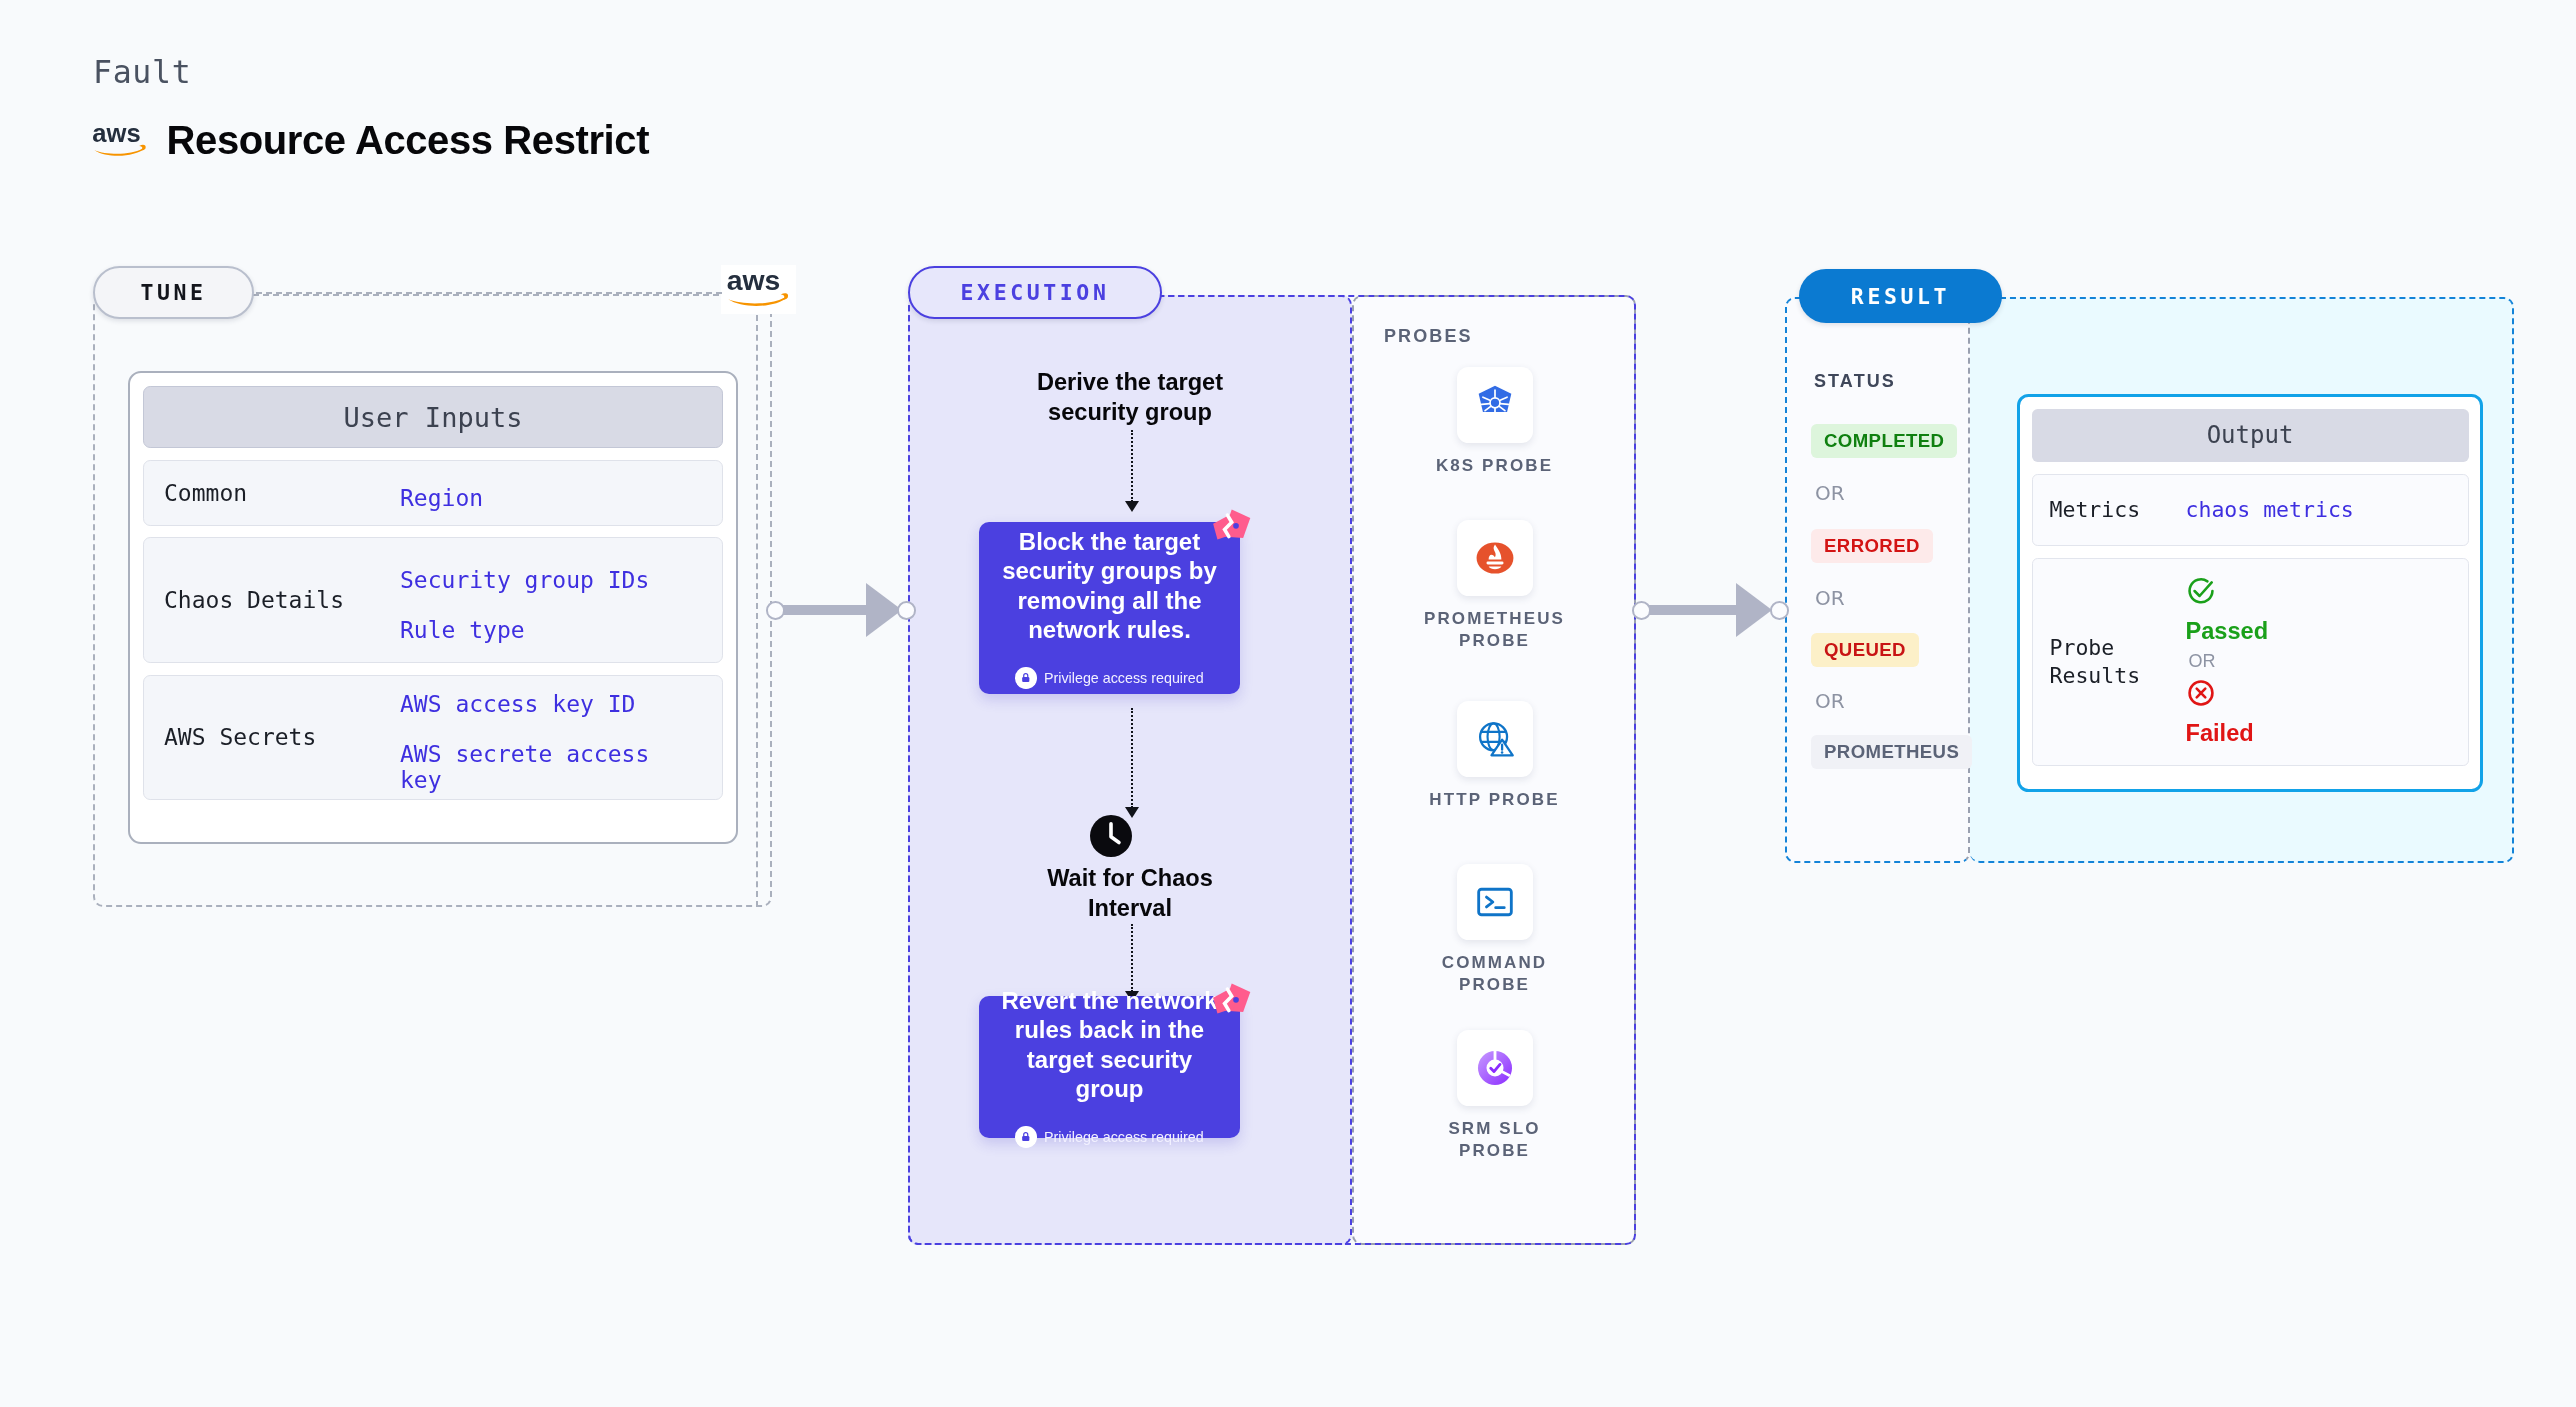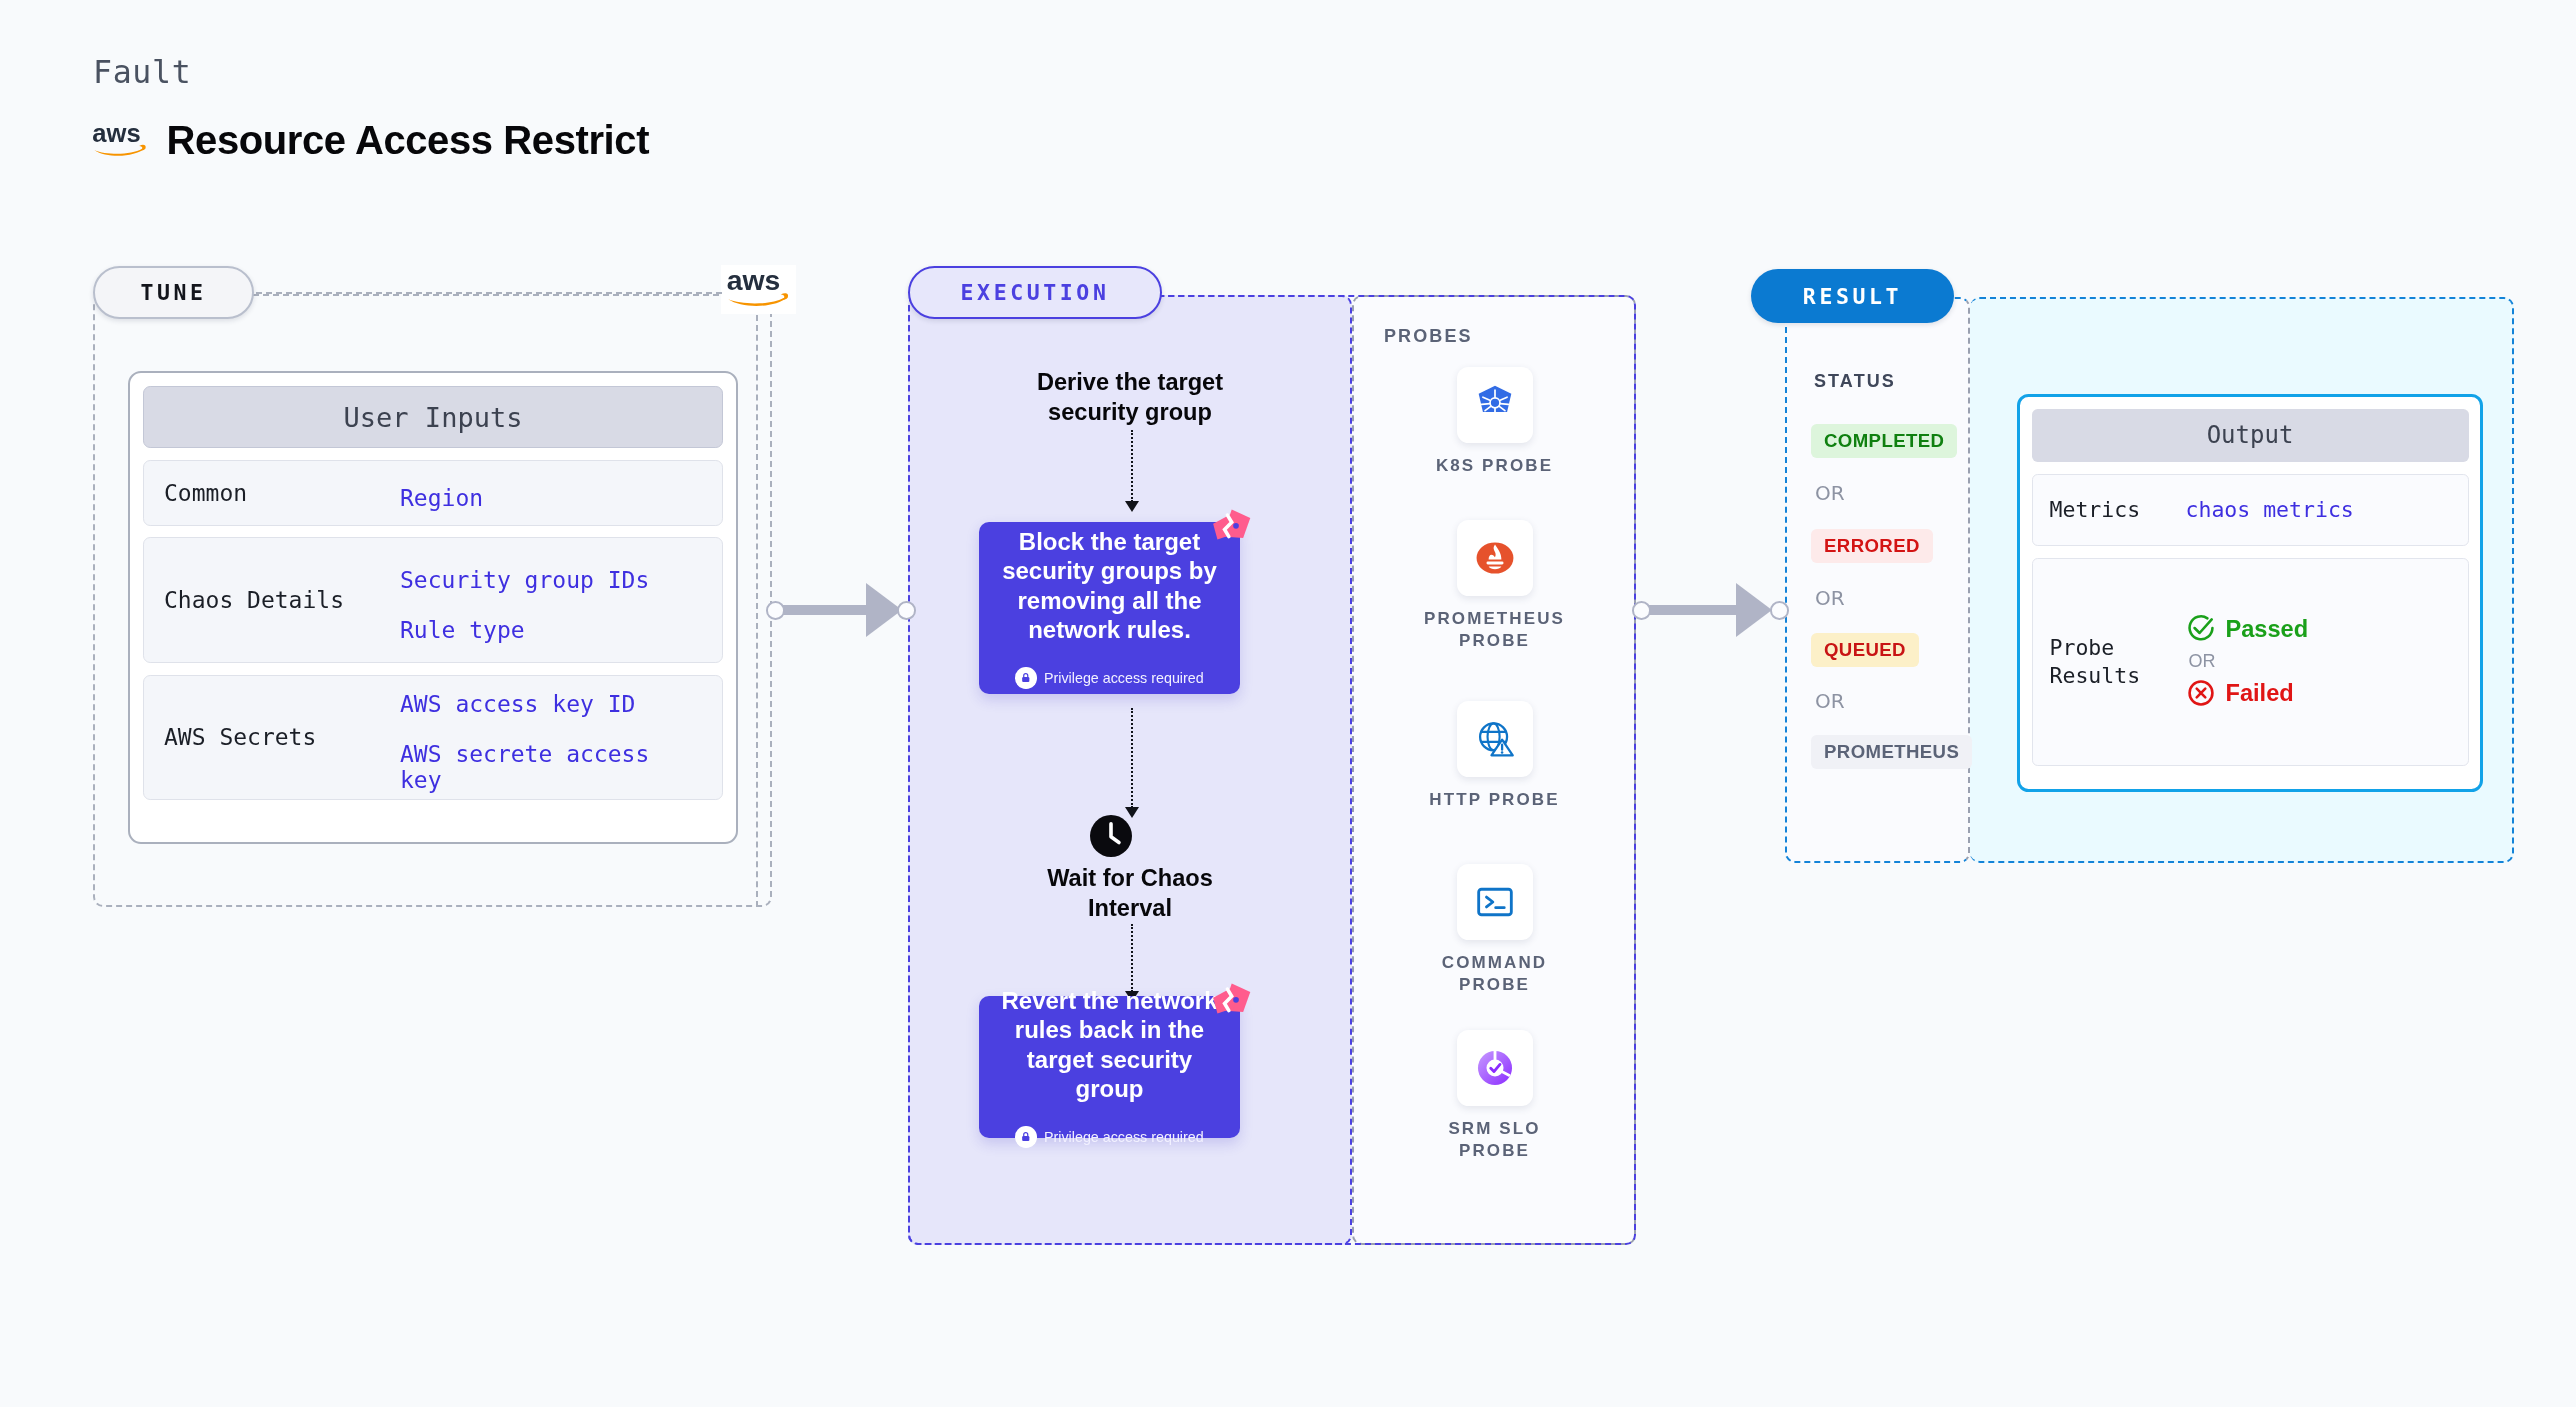--- a/index.html
+++ b/index.html
@@ -39,21 +39,21 @@
     left: 93px; top: 266px; width: 161px; height: 53px;
     background: #f4f5f8; border: 2.1px solid #b9bfcd; color: #13151c;
     font-size: 21.5px;
   }
   .pill-exec {
     left: 908px; top: 266px; width: 254px; height: 53px;
     background: #e7e7fb; border: 2.9px solid #4b40e0; color: #4b40e0;
     font-size: 21.5px;
   }
   .pill-result {
-    left: 1751px; top: 269px; width: 203px; height: 54px;
+    left: 1799px; top: 269px; width: 203px; height: 54px;
     background: #0b7ad1; border: none; color: #ffffff;
     font-size: 21.5px;
   }
 
   
   .dpanel { position: absolute; border-radius: 10px; }
   .panel-tune {
     left: 93px; top: 294px; width: 679px; height: 613px;
     border: 2.9px dashed #aab0bd; background: transparent;
   }
@@ -218,21 +218,21 @@
   .out-row .k {
     font-family: "DejaVu Sans Mono", monospace; font-size: 21.5px; color: #1b1f27;
     width: 136px; flex: none; line-height: 1.3;
   }
   .out-row .v {
     font-family: "DejaVu Sans Mono", monospace; font-size: 21.5px; color: #3e2fe0;
   }
   .row-metrics { height: 72px; margin-bottom: 10px; }
   .row-probes  { height: 208px; align-items: center; }
   .pr-list { display: flex; flex-direction: column; gap: 5.7px; }
-  .pr-line { display: flex; align-items: center; gap: 10px; }
+  .pr-line { display: flex; gap: 10px; flex-direction: column; }
   .pr-line .lbl { font-size: 23.6px; font-weight: bold; }
   .pr-or { font-size: 18px; color: #8d93a3; margin-left: 2.9px; }
 </style>
 </head>
 <body>
 
 <div class="canvas">
 
   <div class="hdr-fault">Fault</div>
   <div class="hdr-title-row">

